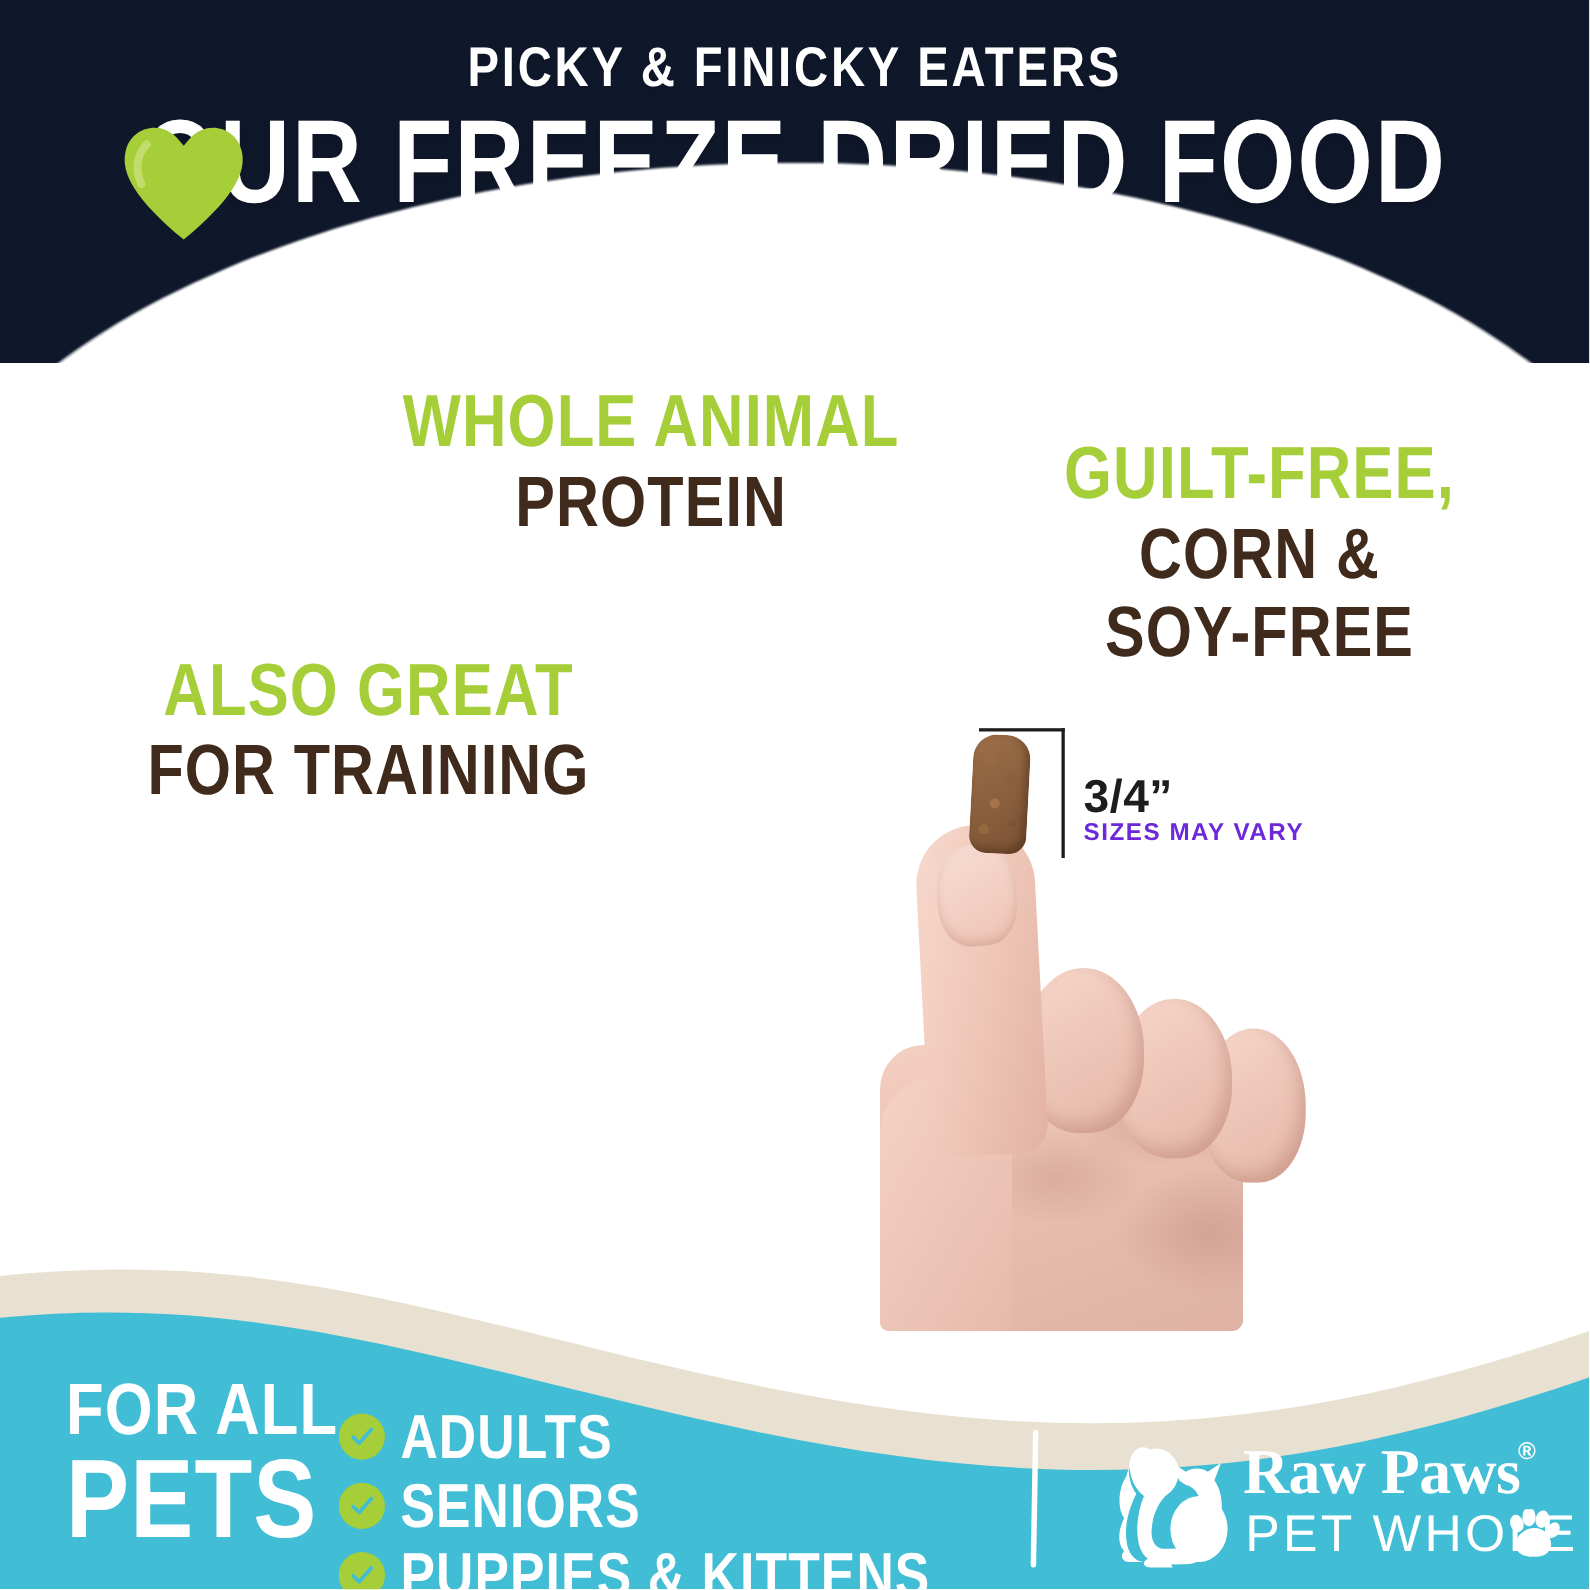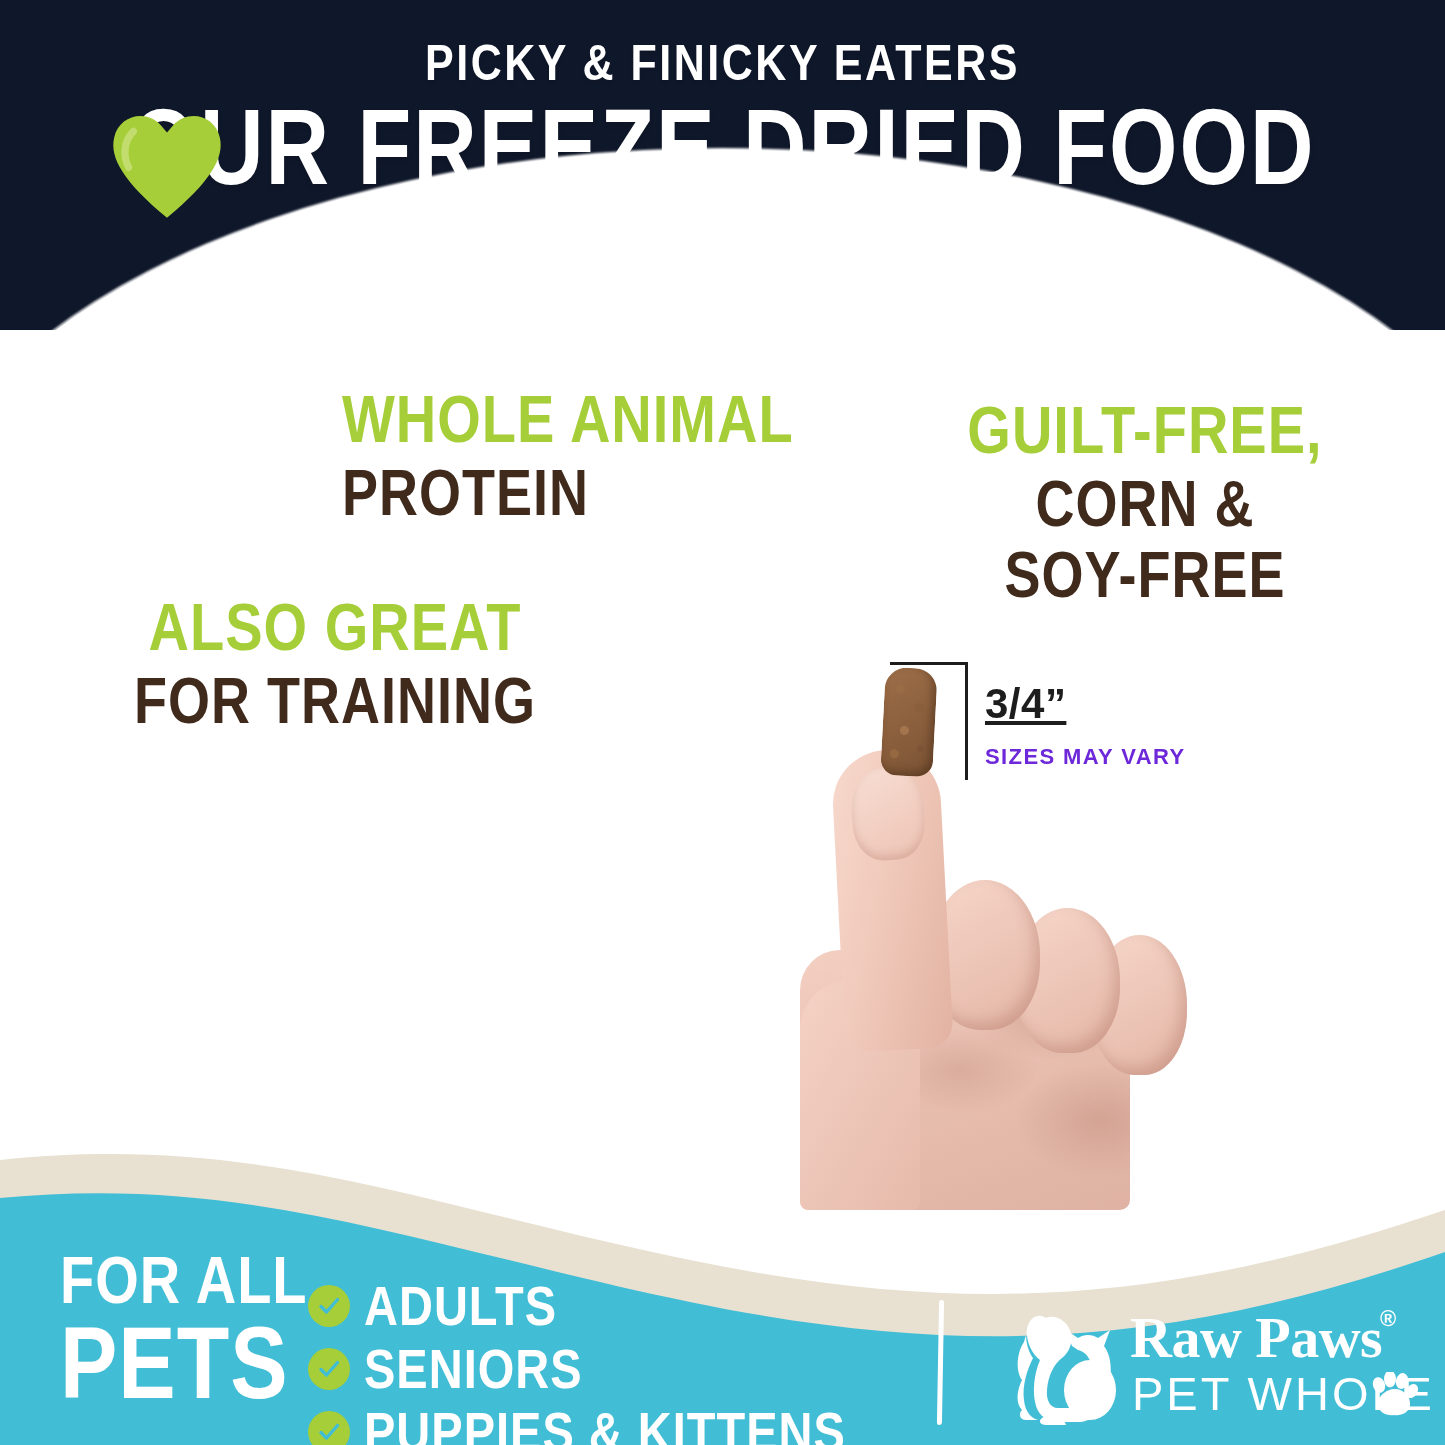--- a/index.html
+++ b/index.html
@@ -77,21 +77,21 @@
   }
   .f-green.ctr{transform-origin:center top;}
   .f-dark{
     color:#402a1c;font-weight:700;
     font-size:54px;letter-spacing:1px;
     transform:scaleY(1.2);transform-origin:left top;
     line-height:1.05;white-space:nowrap;
   }
   .f-dark.ctr{transform-origin:center top;}
 
-  #feat-protein{left:342px;top:48px;width:500px;margin-top:36px;}
+  #feat-protein{left:342px;top:48px;width:500px;text-align:center;}
   #feat-guiltfree{left:930px;top:48px;width:430px;text-align:center;margin-top:47px;}
   #feat-training{left:120px;top:292px;width:430px;text-align:center;}
   #feat-topper{left:75px;top:548px;width:620px;text-align:left;}
 
   .lh2{margin-top:18px;}
   .lh3{margin-top:14px;}
 
   
   .hand-wrap{
     position:absolute;left:780px;top:650px;width:400px;height:560px;
@@ -151,23 +151,23 @@
   }
   .measure-line{
     position:absolute;left:185px;top:12px;width:3px;height:118px;
     background:#1d1d1d;
   }
   .measure-top{
     position:absolute;left:110px;top:12px;width:78px;height:3px;
     background:#1d1d1d;
   }
   .measure-val{
-    position:absolute;left:205px;top:30px;
+    position:absolute;left:205px;top:50px;
     font-size:42px;font-weight:700;color:#1d1d1d;
-    letter-spacing:0.5px;white-space:nowrap;text-decoration:underline;
+    letter-spacing:0.5px;white-space:nowrap;
   }
   .measure-note{
     position:absolute;left:205px;top:94px;
     font-size:22px;font-weight:700;color:#6d28d9;
     letter-spacing:1.4px;white-space:nowrap;text-align:center;
   }
 
   
   .wave-zone{
     position:absolute;left:0;top:1090px;width:1445px;height:355px;

